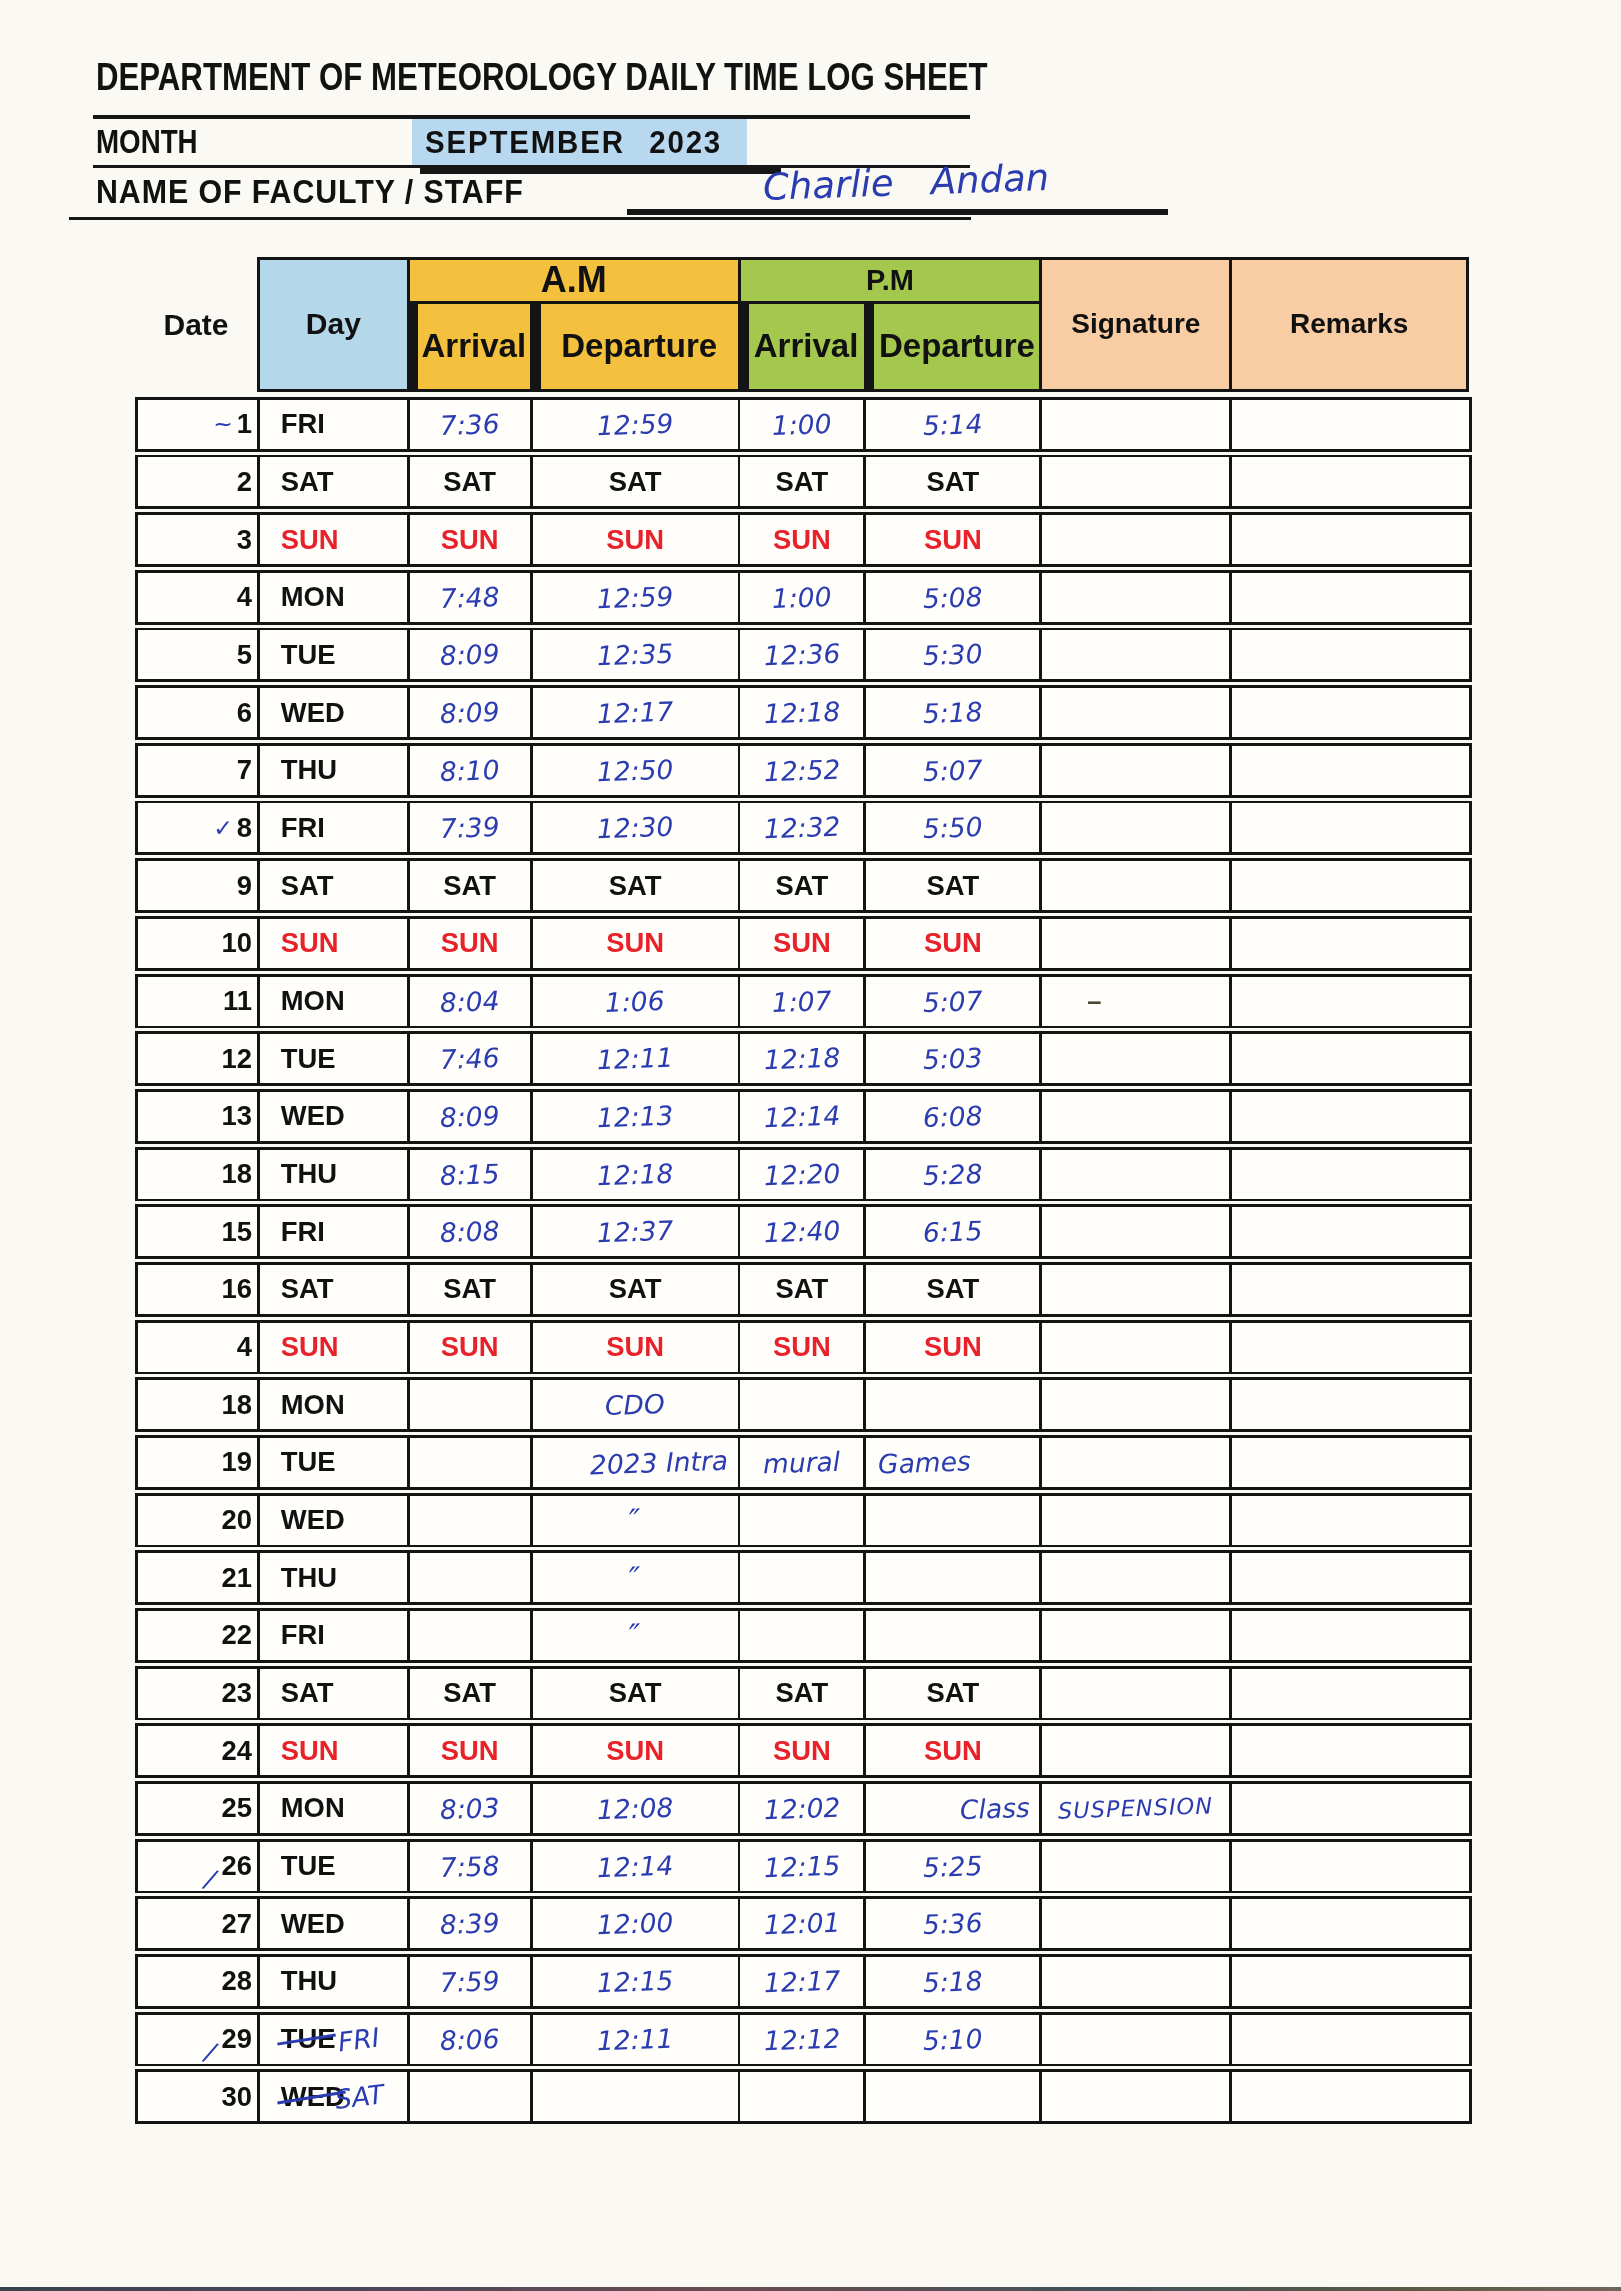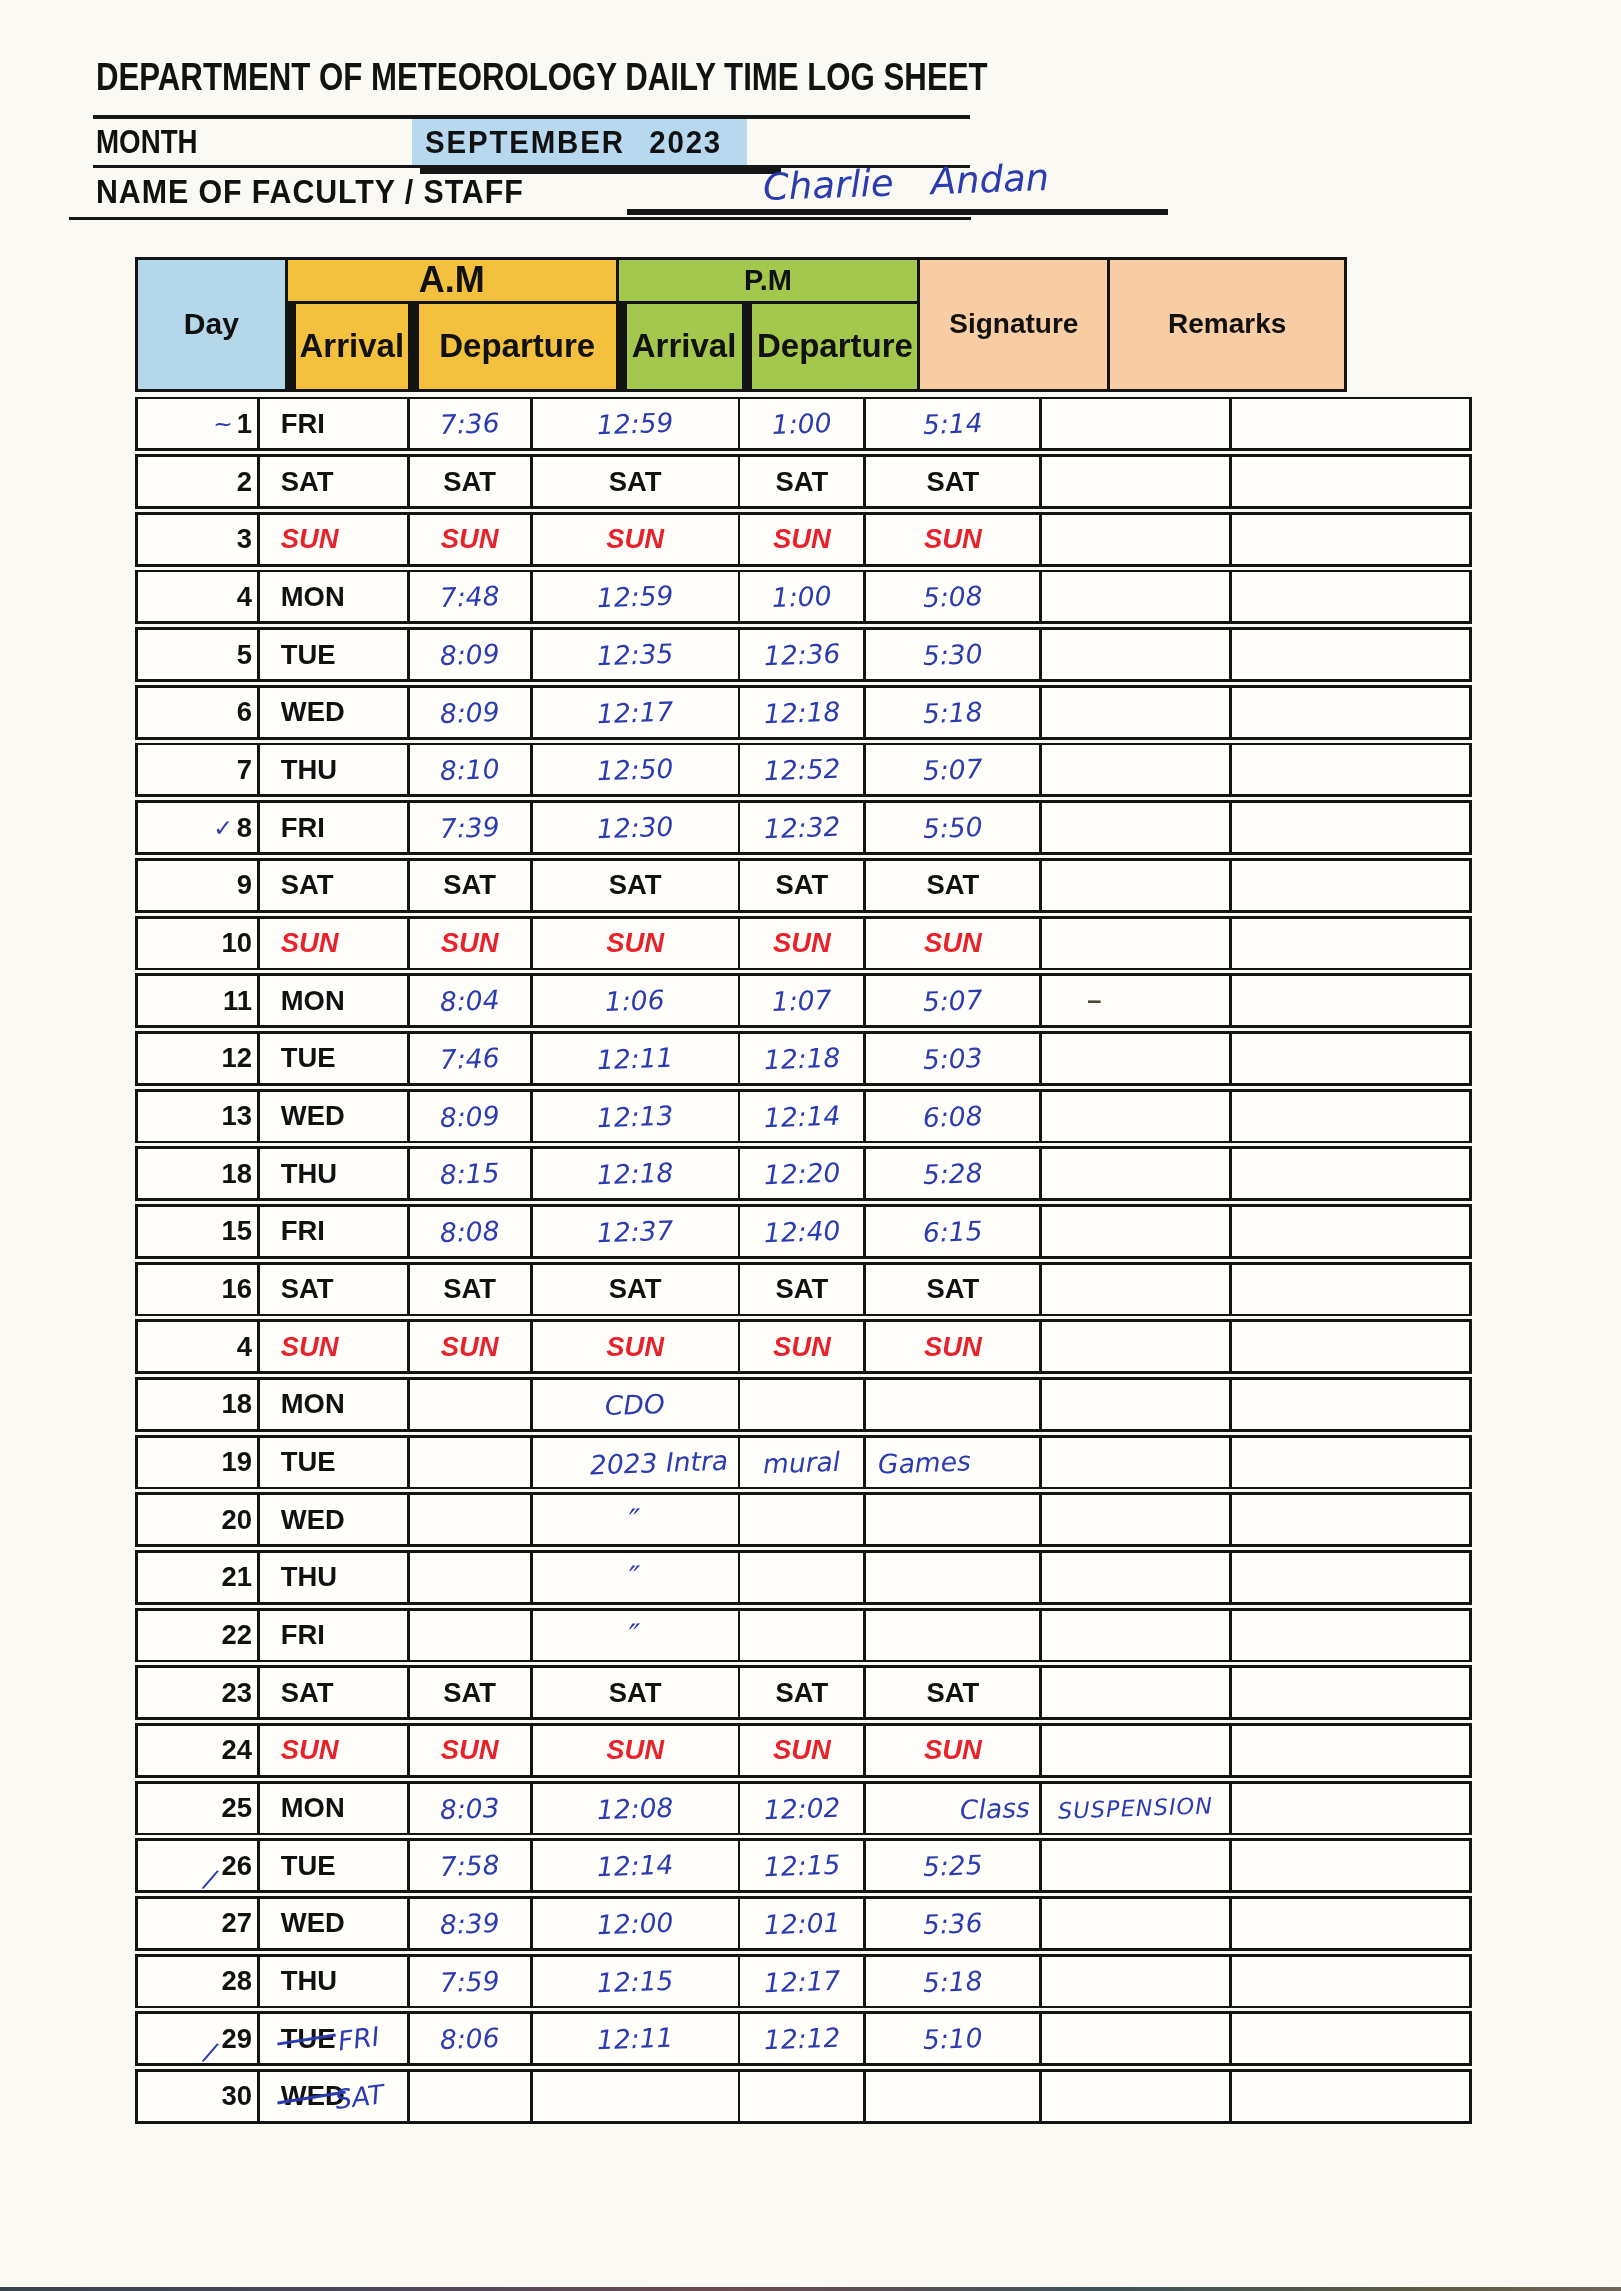--- a/index.html
+++ b/index.html
@@ -55,21 +55,21 @@
   .tbody{margin-top:4.9px;}
   .trow{
     display:grid;width:fit-content;
     grid-template-columns:119px 147px 120px 205px 123px 173px 187px 237px;
     grid-auto-rows:49px;gap:2.9px;padding:2.9px;background:#141414;margin-bottom:2.9px;
   }
   .c{background:#fffefb;display:flex;align-items:center;justify-content:center;overflow:visible;}
   .cdate{justify-content:flex-end;padding-right:4.9px;box-sizing:border-box;}
   .cday{justify-content:flex-start;padding-left:21px;box-sizing:border-box;}
   .printed{font-weight:700;font-size:27.4px;white-space:nowrap;}
-  .red{color:var(--sun-red,#e8222a);font-style:italic;}
+  .red{color:var(--sun-red,#e8222a);}
   .t{font-size:26.5px;white-space:nowrap;}
   .ditto{font-size:31px;}
   .dmark{font-family:"DejaVu Sans",sans-serif;font-style:italic;color:var(--ink,#2a3cb0);
          font-size:23.5px;margin-right:3.9px;}
   .dmark.slash{transform:translate(-2.9px,12.7px) rotate(14deg);font-size:25.5px;}
   .struck{position:relative;}
   .struck::after{content:"";position:absolute;left:-3.9px;top:48%;width:108%;height:2.9px;
                  background:var(--ink,#2a3cb0);transform:rotate(-9deg);}
   .fix{font-size:26.5px;margin-left:2px;transform:rotate(-7deg);white-space:nowrap;}
   .fix.overlap{margin-left:-9.8px;}
@@ -95,20 +95,21 @@
   <div class="abs rule month-rule"></div>
   <div class="abs rule month-thick"></div>
 
   <div class="abs name-label">NAME OF FACULTY / STAFF</div>
   <div class="abs hw name-value">Charlie Andan</div>
   <div class="abs rule name-thick"></div>
   <div class="abs rule name-rule"></div>
 
   <div class="abs table">
     <div class="thead">
+      <div class="date-h">Date</div>
       <div class="hgrid">
         <div class="h day-h">Day</div>
         <div class="h amg">A.M</div>
         <div class="h pmg">P.M</div>
         <div class="h sub am-a">Arrival</div>
         <div class="h sub am-d">Departure</div>
         <div class="h sub pm-a">Arrival</div>
         <div class="h sub pm-d">Departure</div>
         <div class="h sig-h">Signature</div>
         <div class="h rem-h">Remarks</div>

